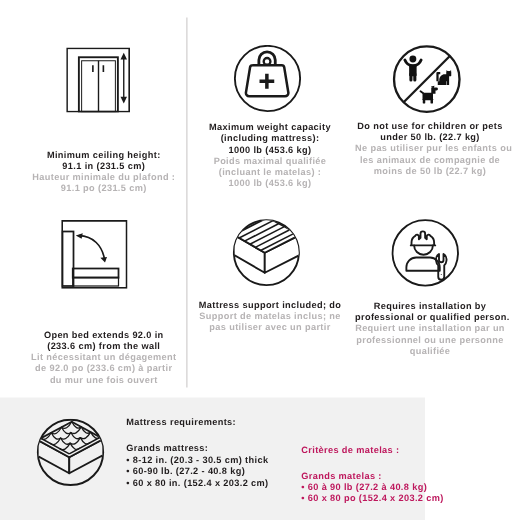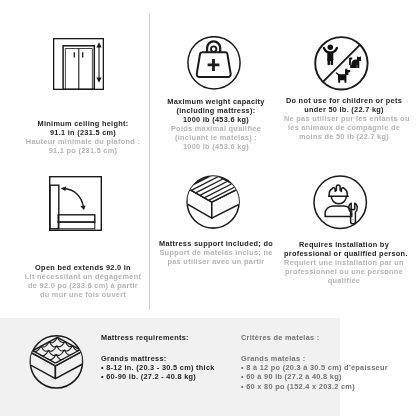--- a/index.html
+++ b/index.html
@@ -15,21 +15,21 @@
   .en{font-weight:700;color:#211d1e;font-size:7.35px;line-height:8.95px;letter-spacing:0.3px;}
   .fr{font-weight:700;color:#b6b3b4;font-size:7.35px;line-height:8.95px;letter-spacing:0.3px;}
   .en div,.fr div{white-space:nowrap;}
 
   .vdivider{position:absolute;width:1px;background:#d2cfd0;}
 
   .panel{position:absolute;left:0;top:318px;width:340px;height:98px;background:#f1f1f1;}
   .ptitle{font-weight:700;font-size:7.35px;line-height:9.1px;letter-spacing:0.3px;}
   .pline{font-weight:700;font-size:7.35px;line-height:9.1px;letter-spacing:0.3px;white-space:nowrap;}
   .col-en{position:absolute;color:#211d1e;}
-  .col-fr{position:absolute;color:#737373;}
+  .col-fr{position:absolute;color:#be185d;margin-top:22px;}
 </style>
 </head>
 <body>
 
 <div class="sheet">
 
   <div class="vdivider" style="left:149px;top:14px;height:296px;"></div>
 
   <div class="cell" style="left:23px;top:38px;width:120px;">
     <div class="ico">
@@ -137,20 +137,21 @@
           <rect x="9.2" y="45.8" width="36.6" height="7.0" stroke-width="1.0"></rect>
           <path d="M14.2 12.5 C25.5 12.8 32.8 20.5 34.6 31.5" stroke-width="1.35"></path>
         </g>
         <path d="M11.6 12.3 L17.2 10.6 L16.3 15.0 Z" fill="#1a1a1a"></path>
         <path d="M35.0 34.0 L31.3 30.2 L36.6 29.5 Z" fill="#1a1a1a"></path>
       </svg>
     </div>
     <div class="txt" style="top:65px;margin-top:23px;">
       <div class="en">
         <div>Open bed extends 92.0 in</div>
+        <div>(233.6 cm) from the wall</div>
       </div>
       <div class="fr">
         <div>Lit nécessitant un dégagement</div>
         <div>de 92.0 po (233.6 cm) à partir</div>
         <div>du mur une fois ouvert</div>
       </div>
     </div>
   </div>
 
   <div class="cell" style="left:156px;top:175px;width:120px;">
@@ -235,23 +236,23 @@
           <path d="M42.9 19.2 Q39.1 22.4 35.3 15.1 Q31.5 18.2 27.7 11.0 Q24.0 14.1 20.2 6.8"></path>
           <path d="M51.1 14.8 Q47.3 17.9 43.5 10.7 Q39.7 13.8 36.0 6.5 Q32.2 9.7 28.4 2.4"></path>
         </g>
       </g>
     </svg>
     <div class="col-en" style="left:101px;top:15.3px;">
       <div class="ptitle">Mattress requirements:</div>
       <div class="pline" style="margin-top:11.9px;">Grands mattress:</div>
       <div class="pline">• 8-12 in. (20.3 - 30.5 cm) thick</div>
       <div class="pline">• 60-90 lb. (27.2 - 40.8 kg)</div>
+      <div class="pline">• 60 x 80 in. (152.4 x 203.2 cm)</div>
     </div>
     <div class="col-fr" style="left:241px;top:15.3px;">
       <div class="ptitle">Critères de matelas :</div>
       <div class="pline" style="margin-top:11.9px;">Grands matelas :</div>
-      <div class="pline">• 8 à 12 po (20.3 à 30.5 cm) d'épaisseur</div>
       <div class="pline">• 60 à 90 lb (27.2 à 40.8 kg)</div>
       <div class="pline">• 60 x 80 po (152.4 x 203.2 cm)</div>
     </div>
   </div>
 
 </div>
 
 </body></html>

